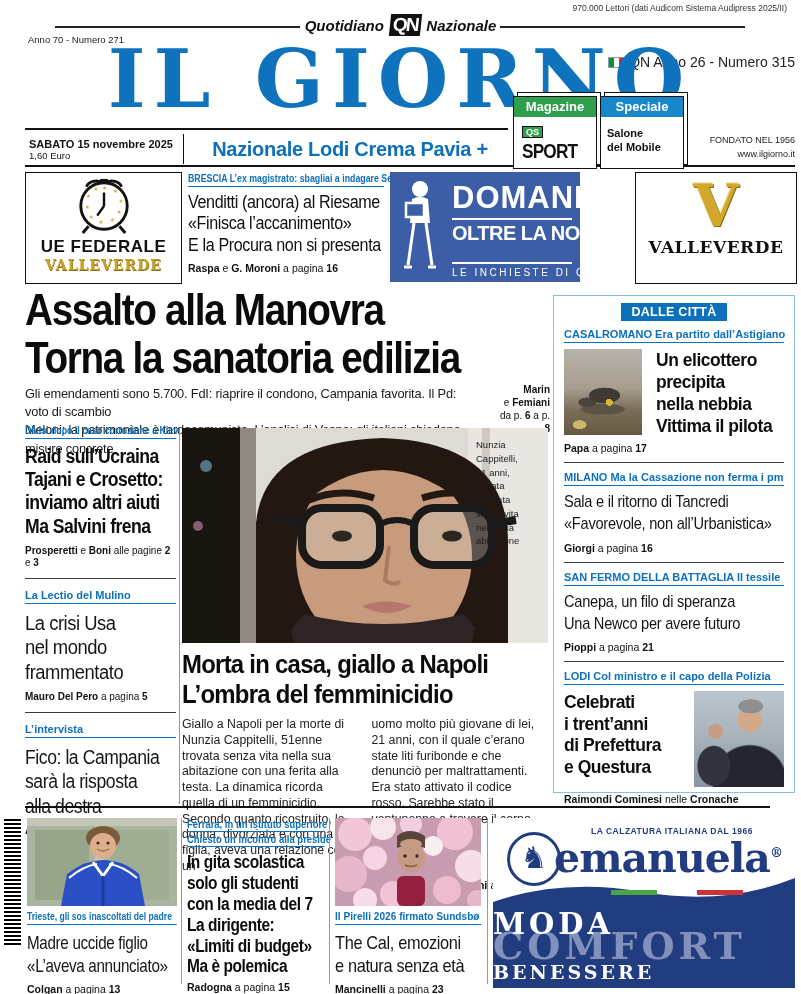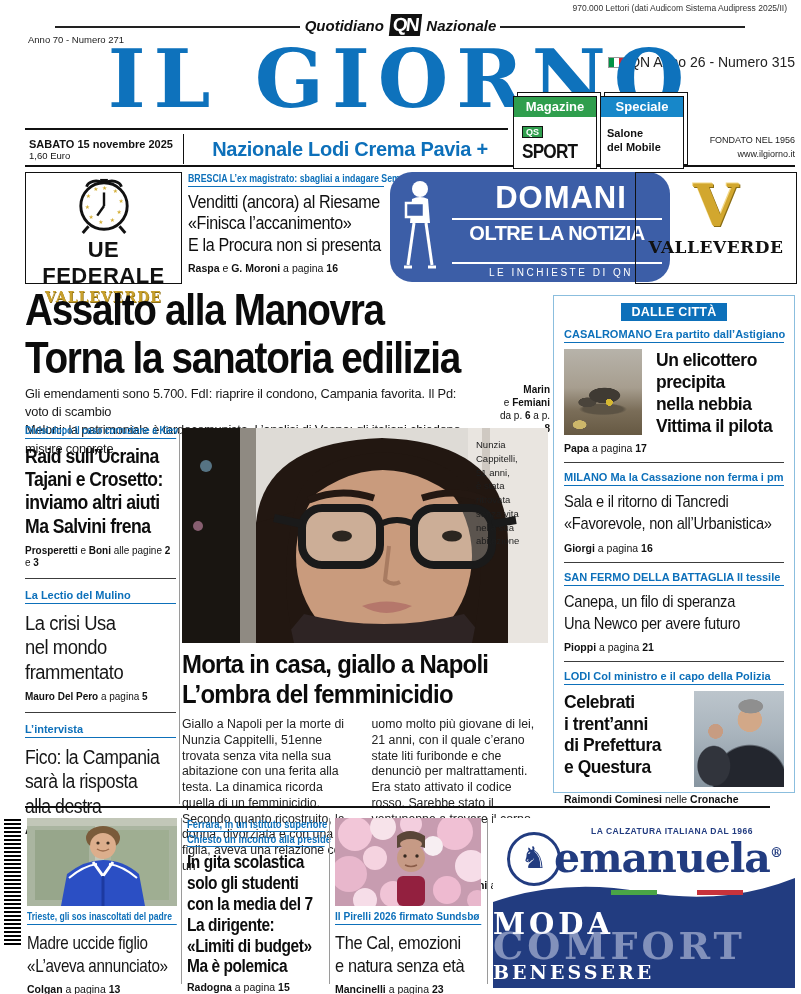--- a/index.html
+++ b/index.html
@@ -33,30 +33,30 @@
   .dateband{top:128px;left:25px;width:483px;height:38px;border-top:2px solid #111;display:flex;align-items:center;}
   .band-bottom{top:165px;left:25px;width:770px;height:2px;background:#111;z-index:1;}
   .date-cell{width:146px;padding-left:4px;}
   .date1{font-size:11px;font-weight:700;}
   .date2{font-size:9.5px;}
   .date-div{width:1px;height:30px;background:#111;margin:0 8px;}
   .editions{flex:1;text-align:center;color:#0d70ba;font-size:20px;font-weight:800;letter-spacing:-.3px;}
   .fondato{top:134px;right:6px;text-align:right;font-size:9px;line-height:1.5;color:#222;}
   
   .clockbox{left:25px;top:172px;width:155px;height:110px;border:1.5px solid #111;text-align:center;}
-  .clock-l1{font-size:22px;font-weight:900;letter-spacing:.5px;color:#111;margin-top:-2px;}
+  .clock-l1{font-size:17px;font-weight:900;letter-spacing:.5px;color:#111;margin-top:-2px;}
   .clock-l2{font-family:"DejaVu Serif",serif;font-size:14px;font-weight:900;color:#c8a02c;letter-spacing:1px;text-shadow:.5px .5px 0 #8a6d14;}
   .brescia{left:188px;top:172px;width:196px;}
   .kicker{font-size:11px;color:#0d70ba;font-weight:600;border-bottom:1.5px solid #0d70ba;padding-bottom:2px;white-space:nowrap;overflow:visible;}
   .kicker .b{font-weight:800;}
   .kicker-lines div{font-size:11px;color:#0d70ba;font-weight:600;border-bottom:1.5px solid #0d70ba;padding-bottom:1px;margin-bottom:1px;white-space:nowrap;}
   .hl{color:#0f0f0f;}
   .hl-med div{font-size:17.5px;font-weight:500;line-height:1.22;letter-spacing:-.4px;}
   .byline{font-size:10.5px;color:#111;margin-top:6px;}
-  .domani{left:390px;top:172px;width:280px;height:110px;background:#3c5ea7;border-radius:22px;}
+  .domani{left:390px;top:172px;width:190px;height:110px;background:#3c5ea7;}
   .domani-title{font-size:31px;font-weight:900;color:#fff;text-align:center;letter-spacing:1px;margin:8px 0 2px 62px;}
   .domani-box{margin-left:62px;margin-right:8px;border-top:2.5px solid #fff;border-bottom:2.5px solid #fff;padding:2px 0 17px;text-align:center;}
   .domani-sub{font-size:20px;font-weight:900;color:#fff;letter-spacing:-.5px;white-space:nowrap;}
   .domani-tag{font-size:10px;color:#fff;letter-spacing:2.5px;text-align:center;margin-left:62px;margin-top:3px;white-space:nowrap;}
   .vbox{left:635px;top:172px;width:160px;height:110px;border:1.5px solid #111;text-align:center;}
   .vbig{font-family:"DejaVu Serif",serif;font-size:58px;line-height:1;font-weight:900;color:#d2a72e;text-shadow:1px 1px 0 #8a6d14,-1px -1px 0 #f3d98a;margin-top:4px;}
   .vname{font-family:"DejaVu Serif",serif;font-size:17px;font-weight:900;letter-spacing:.5px;color:#111;margin-top:2px;}
   
   .lead-hl{left:25px;top:286px;width:530px;}
   .lead-hl div{font-size:44px;font-weight:800;line-height:1.1;letter-spacing:-1.5px;color:#0b0b0b;}

